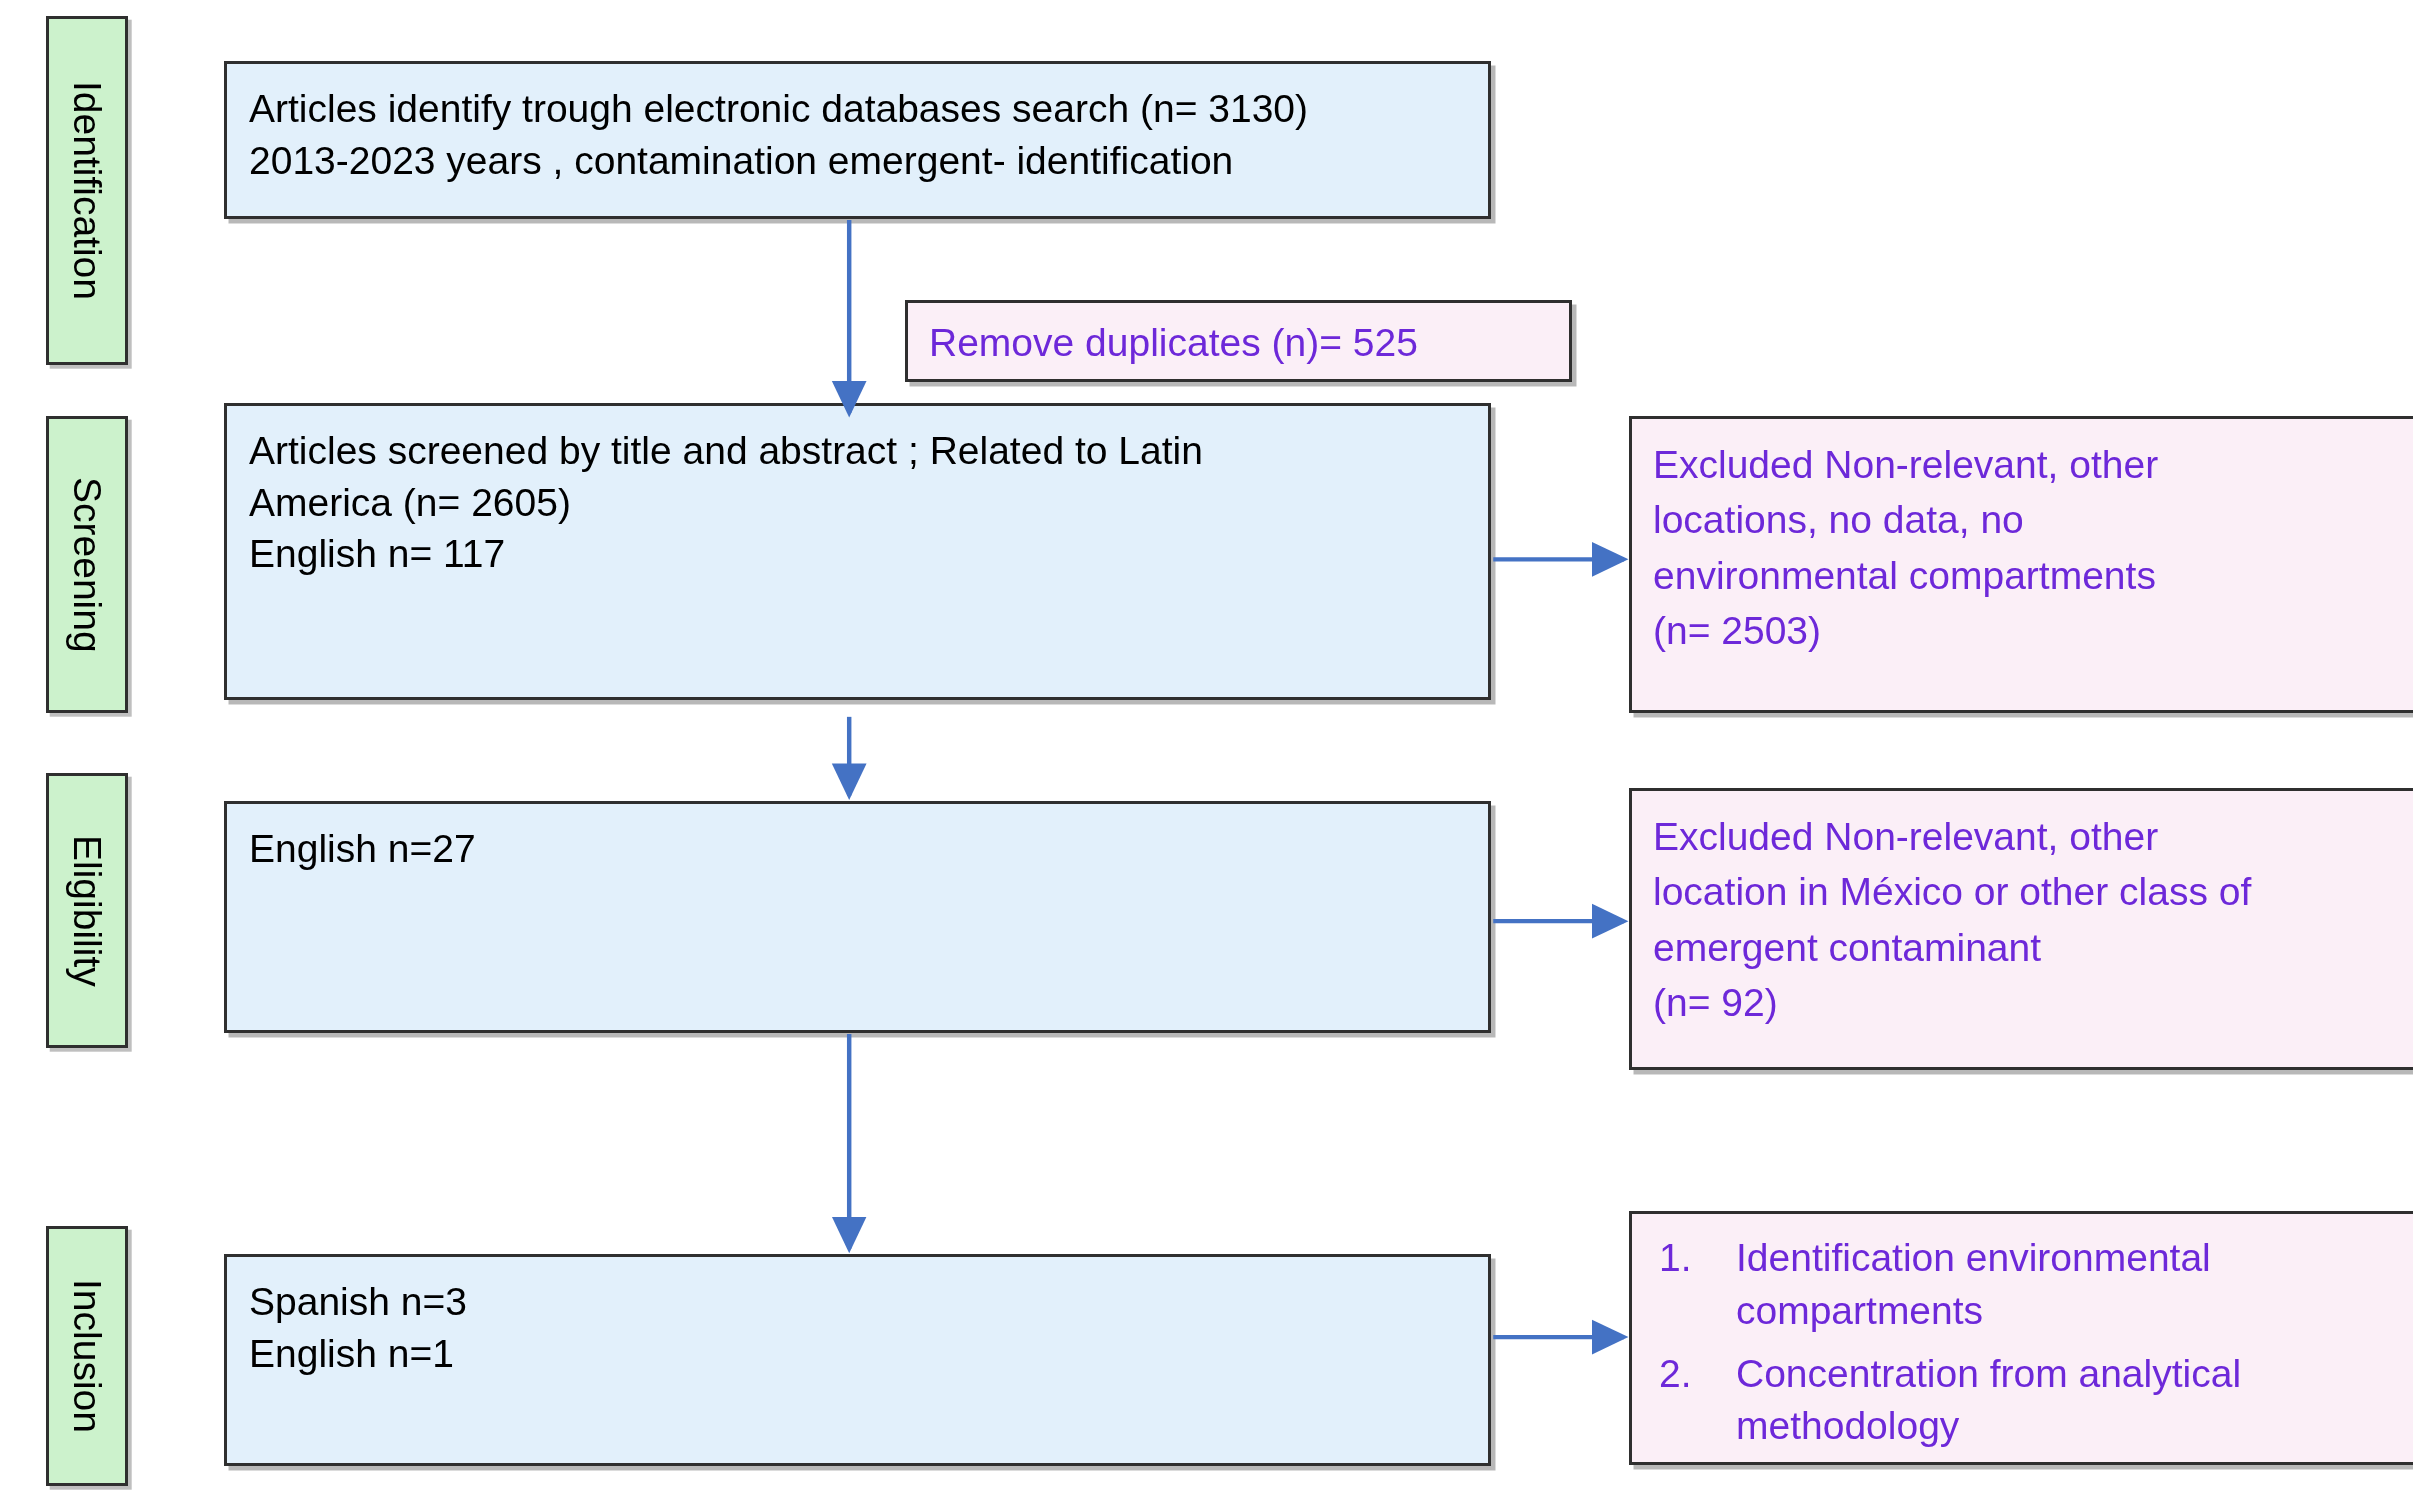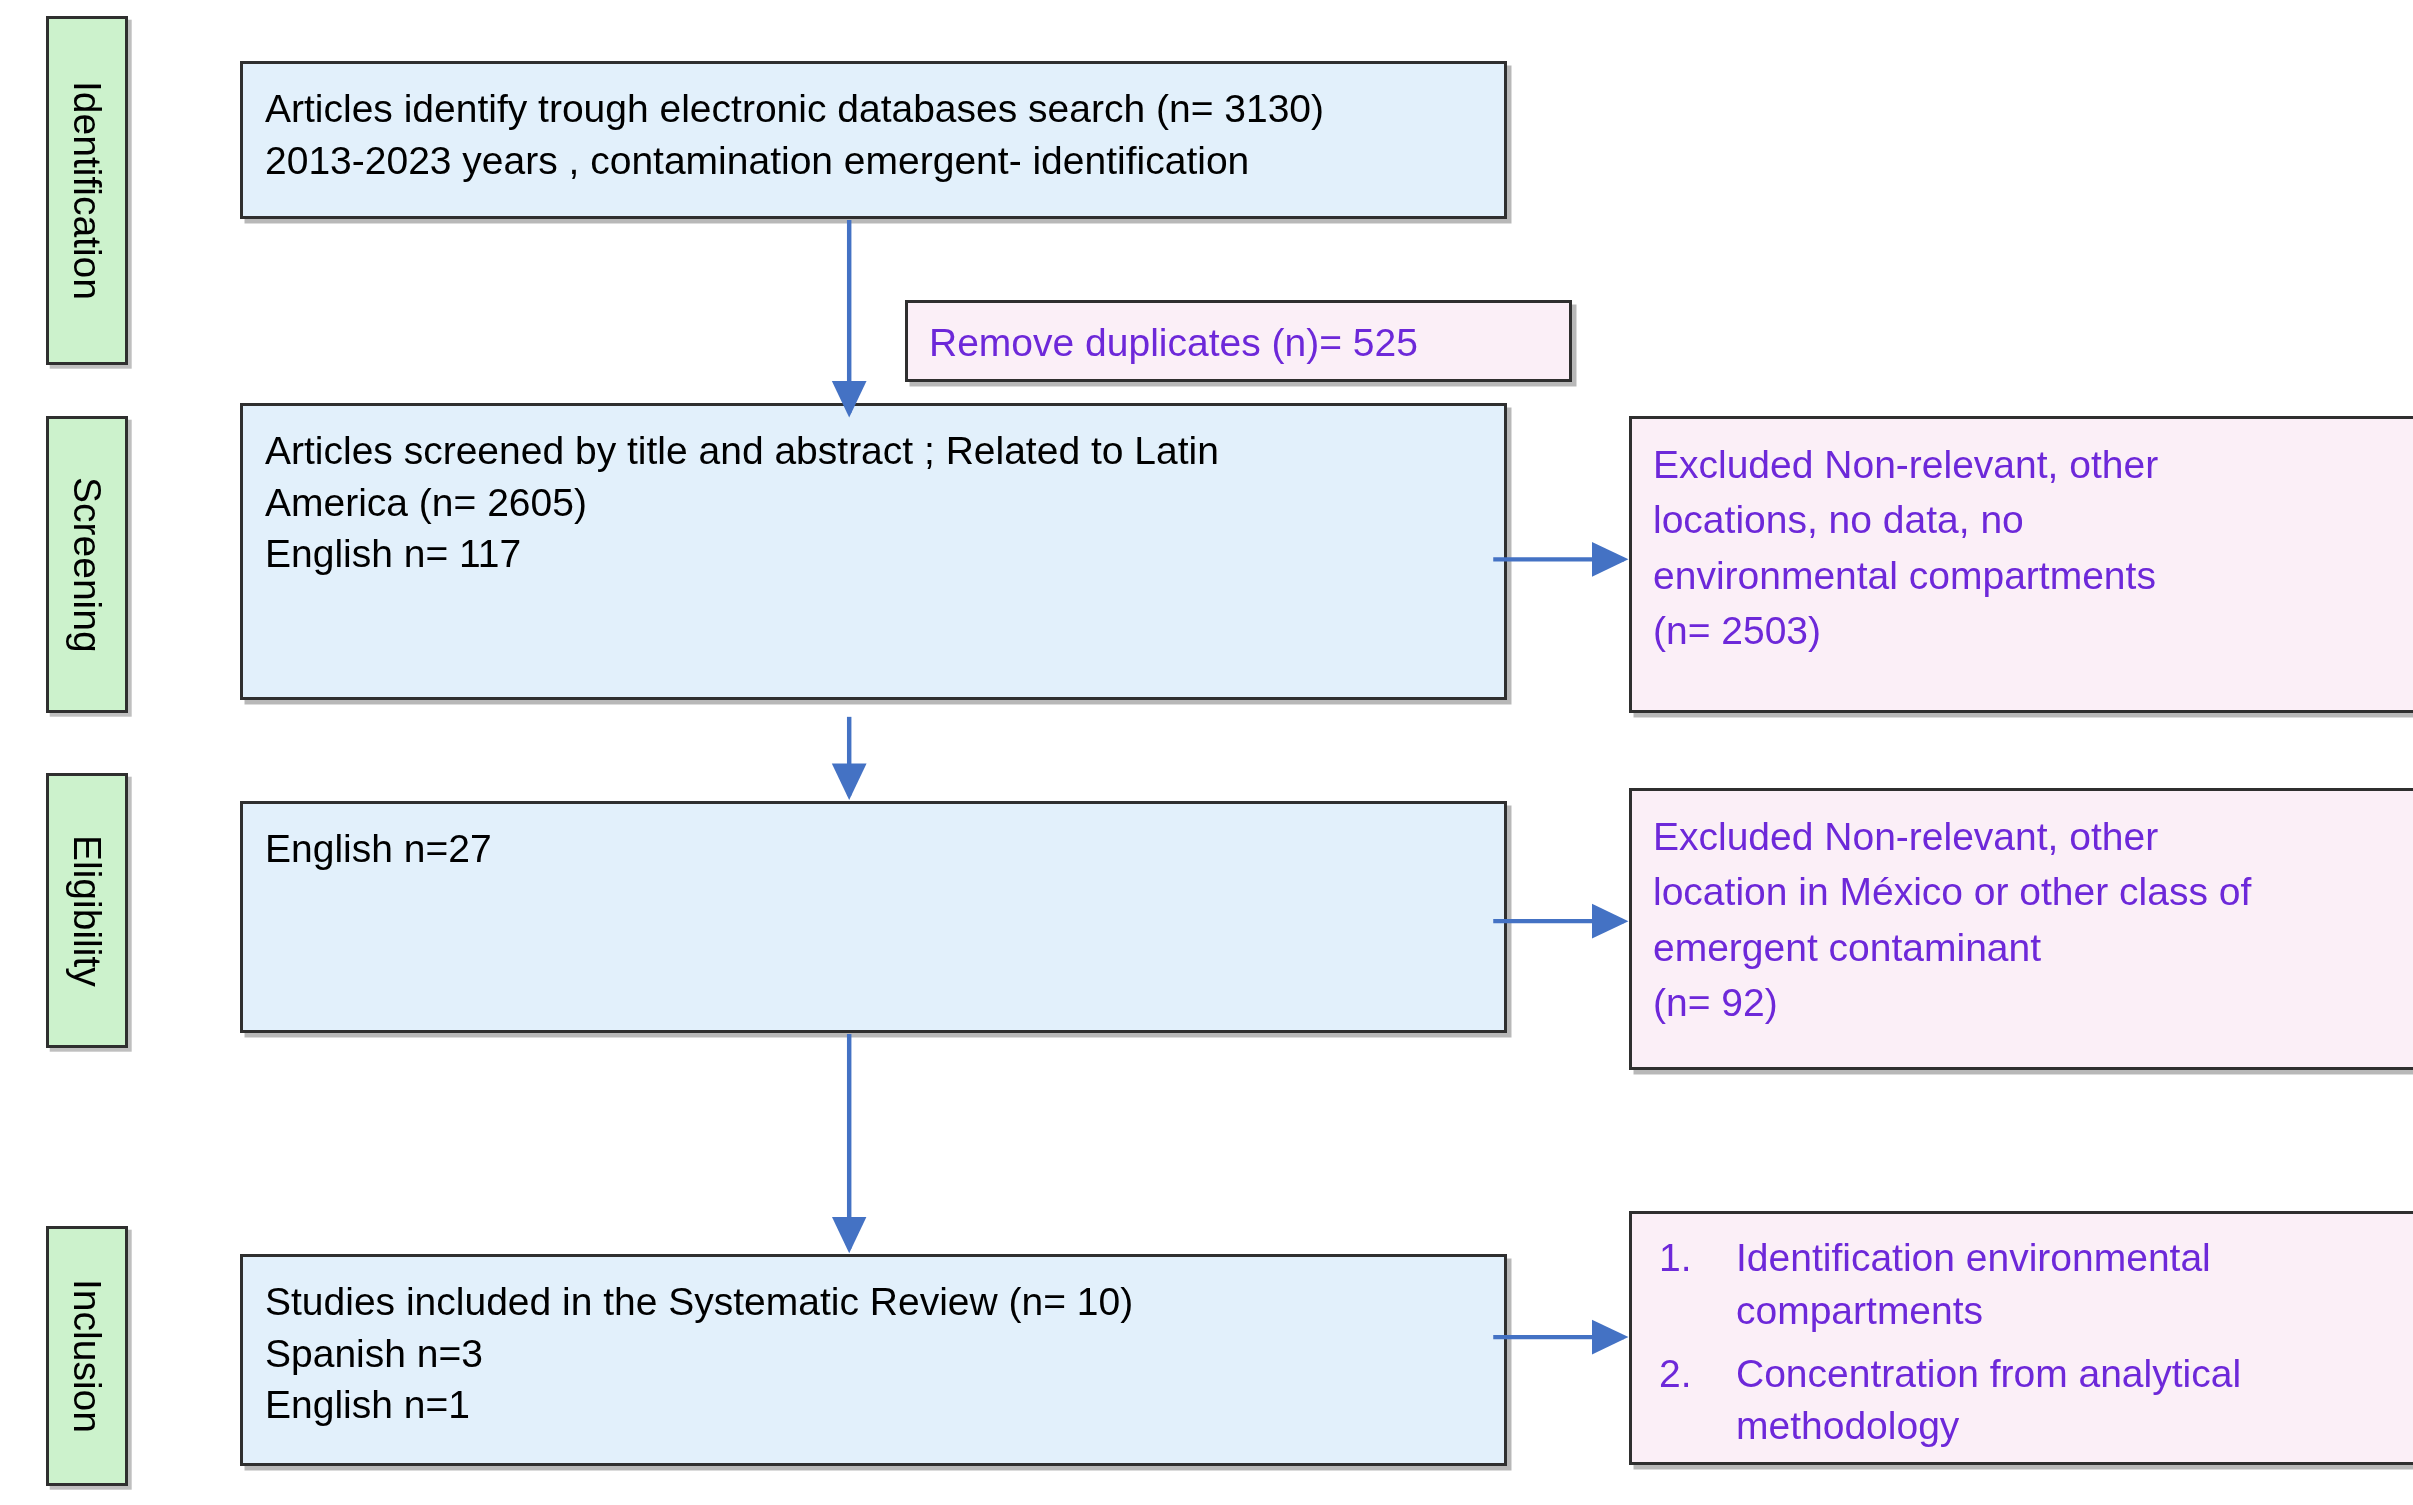--- a/index.html
+++ b/index.html
@@ -42,21 +42,20 @@
   .flow-box {
     position: absolute;
     background: #e2f0fb;
     border: 3px solid #2f2f2f;
     box-sizing: border-box;
     box-shadow: 4.5px 4.5px 0 rgba(0,0,0,0.28);
     padding: 19.3px 22px 16.3px 22px;
     color: #000000;
     font-size: 39px;
     line-height: 1.32;
-    margin-left: 16px;
   }
 
   
   .note-box {
     position: absolute;
     background: #fbeff7;
     border: 3px solid #2f2f2f;
     box-sizing: border-box;
     box-shadow: 4.5px 4.5px 0 rgba(0,0,0,0.28);
     padding: 18px 21px 15px 21px;
@@ -140,21 +139,20 @@
   </div>
 
   <div class="note-box" style="left:1629px; top:788px; width:817px; height:282px;">
     <span class="line">Excluded Non-relevant, other</span>
     <span class="line">location in México or other class of</span>
     <span class="line">emergent contaminant</span>
     <span class="line">(n= 92)</span>
   </div>
 
   <div class="flow-box" style="left:224px; top:1254px; width:1267px; height:212px;">
-    <span class="line">Studies included in the Systematic Review (n= 10)</span>
     <span class="line">Spanish n=3</span>
     <span class="line">English n=1</span>
   </div>
 
   <div class="note-box" style="left:1629px; top:1211px; width:817px; height:254px;">
     <ol class="num-list">
       <li>
         <span class="marker">1.</span>
         <span>Identification environmental compartments</span>
       </li>

